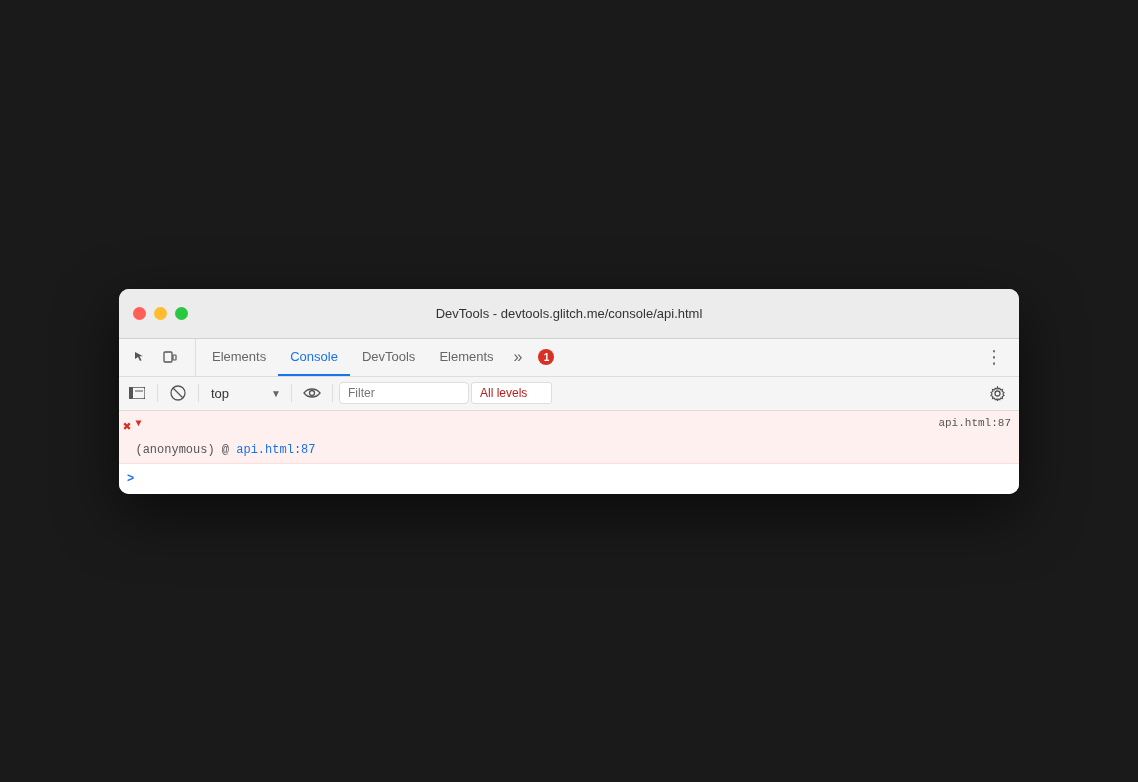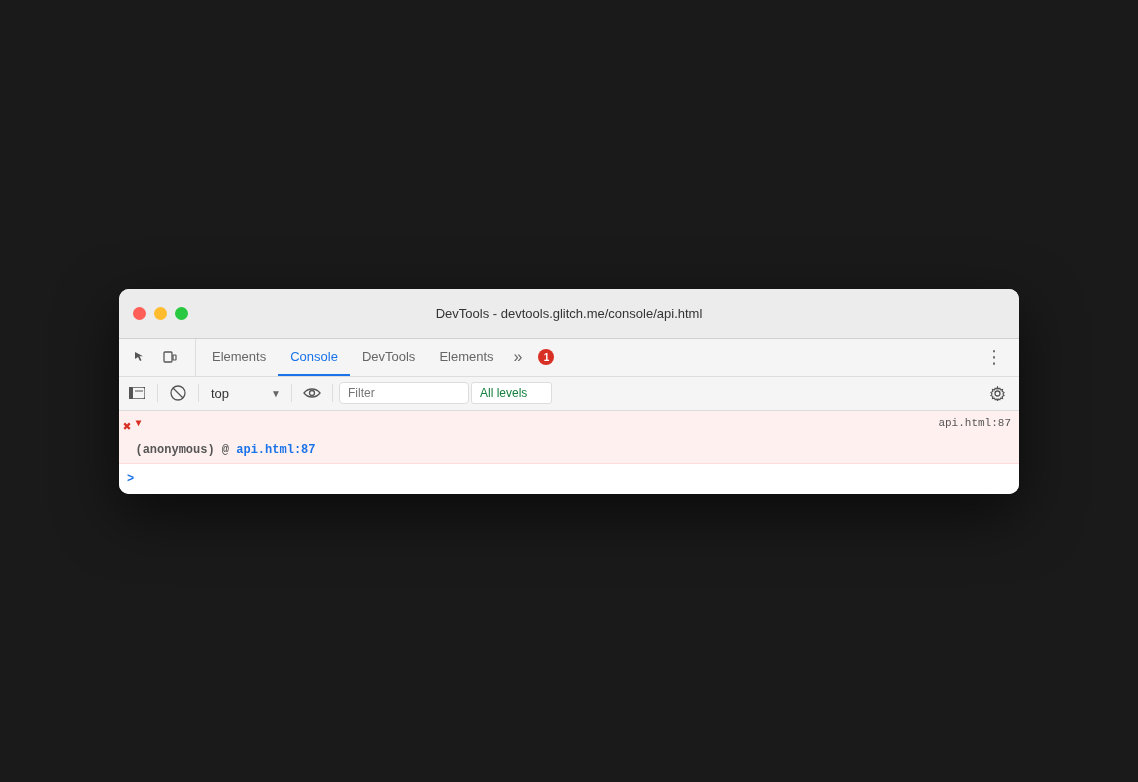--- a/index.html
+++ b/index.html
@@ -235,21 +235,21 @@
       display: flex;
       align-items: center;
     }
 
     .level-select {
       appearance: none;
       border: 1px solid #ddd;
       border-radius: 3px;
       background: white;
       font-size: 12px;
-      color: #15803d;
+      color: #b91c1c;
       padding: 3px 20px 3px 8px;
       cursor: pointer;
     }
 
     .gear-btn {
       margin-left: auto;
       margin-right: 4px;
       width: 28px;
       height: 26px;
       display: flex;
@@ -310,21 +310,20 @@
 
     .error-location {
       color: #555;
       font-size: 11px;
       flex-shrink: 0;
     }
 
     .error-line2 {
       color: #555;
       margin-top: 14px;
-      font-weight: bold;
     }
 
     .error-link {
       color: #1a73e8;
       text-decoration: none;
       cursor: pointer;
     }
 
     
     .input-row {

